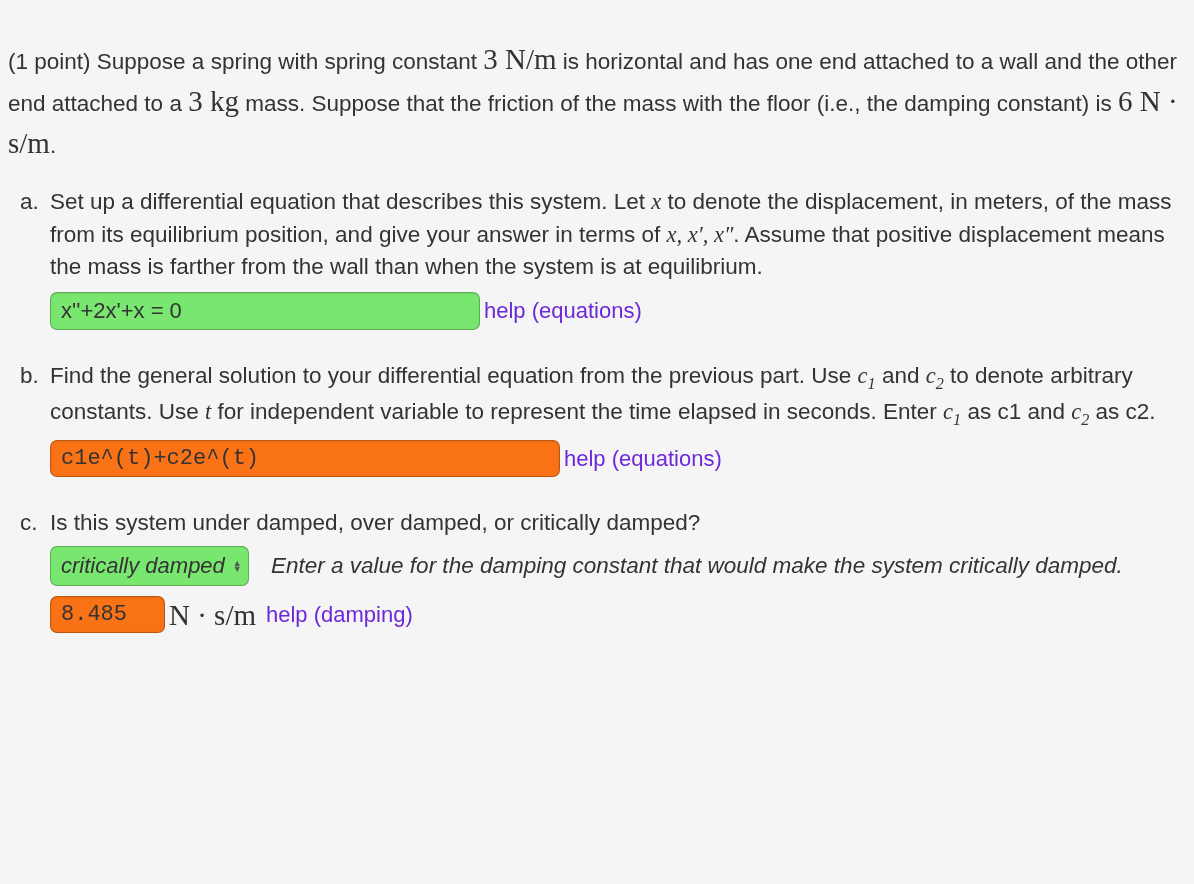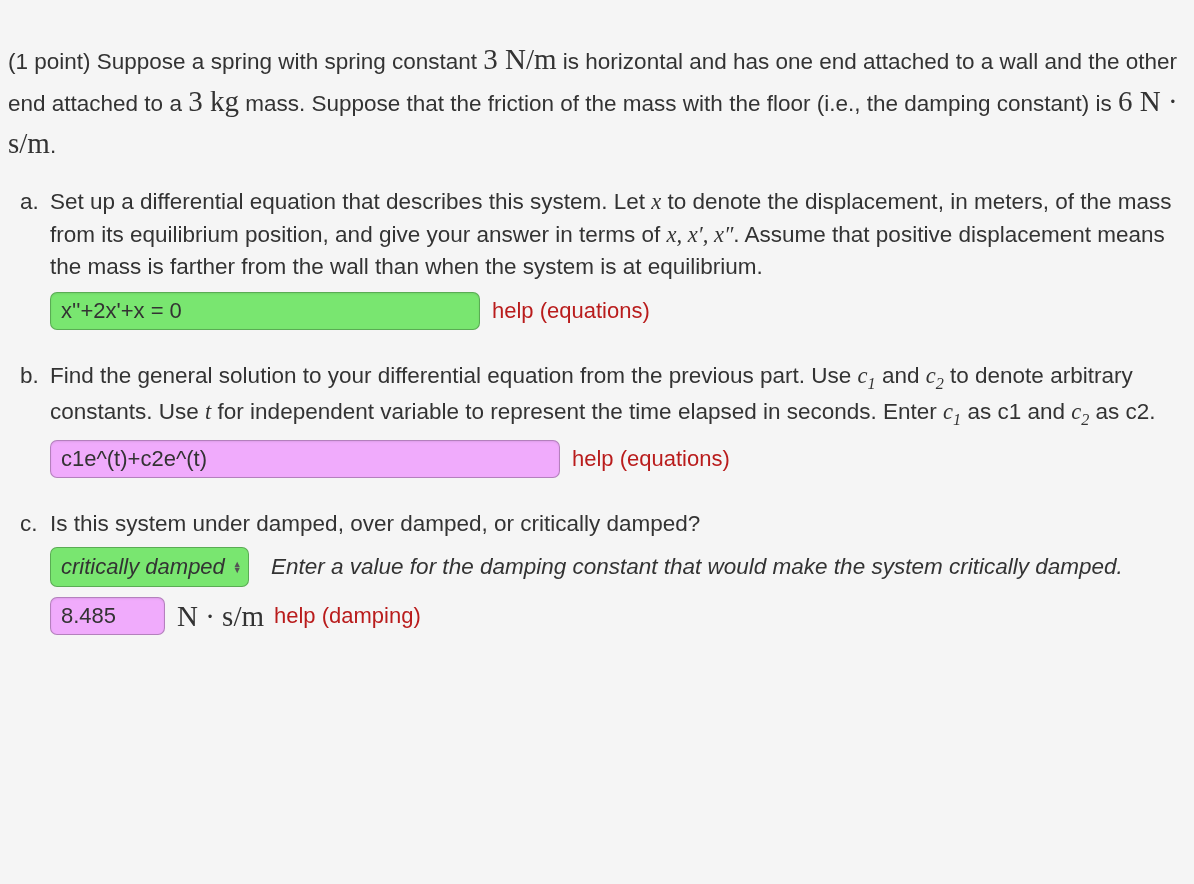--- a/index.html
+++ b/index.html
@@ -39,37 +39,38 @@
   }
   ol.parts > li .marker {
     position: absolute;
     left: -30px;
   }
   .answer-row {
     margin-top: 8px;
     display: flex;
     align-items: center;
     flex-wrap: wrap;
-    gap: 12px;
+    gap: 4px;
   }
   .ans-input {
     font-family: Helvetica, Arial, sans-serif;
     font-size: 22px;
     padding: 5px 10px;
     border: 1px solid rgba(0,0,0,0.25);
     border-radius: 7px;
     color: #333;
     box-shadow: inset 0 1px 2px rgba(0,0,0,0.08);
   }
   .ans-correct {
     background: #79e670;
     width: 430px;
   }
   .ans-wrong {
-    background: #f0abfc;
+    background: #f97316;
+    font-family: Liberation Mono, monospace;
   }
   .ans-b { width: 510px; }
   .ans-d { width: 115px; }
   .select-wrap {
     display: inline-flex;
     align-items: center;
     background: #79e670;
     border: 1px solid rgba(0,0,0,0.25);
     border-radius: 7px;
     padding: 3px 6px 3px 10px;
@@ -78,21 +79,21 @@
   }
   .select-wrap .chev {
     display: inline-flex;
     flex-direction: column;
     margin-left: 8px;
     line-height: 6px;
     font-size: 9px;
     color: #555;
   }
   a.help {
-    color: #b91c1c;
+    color: #6d28d9;
     text-decoration: none;
     font-size: 22px;
   }
   .intro { padding-right: 6px; margin-top: 32px; }
   .inline-after-select { margin-left: 16px; }
   .unitblock { display:inline-flex; align-items:center; gap:10px;}
 </style>
 </head>
 <body>
 

